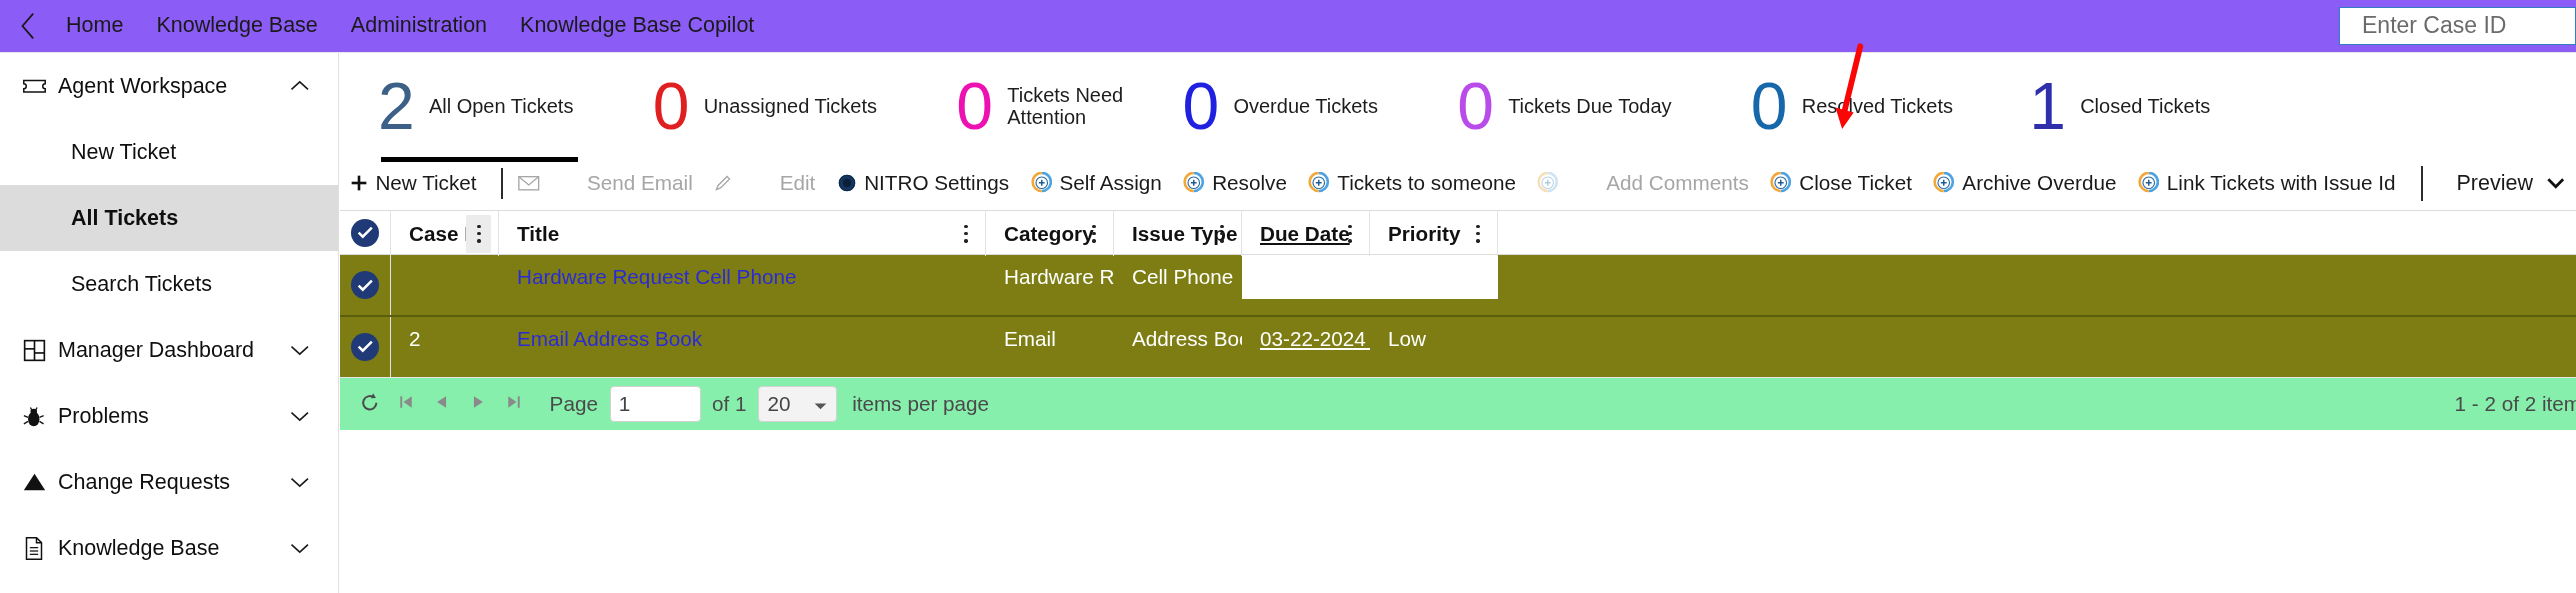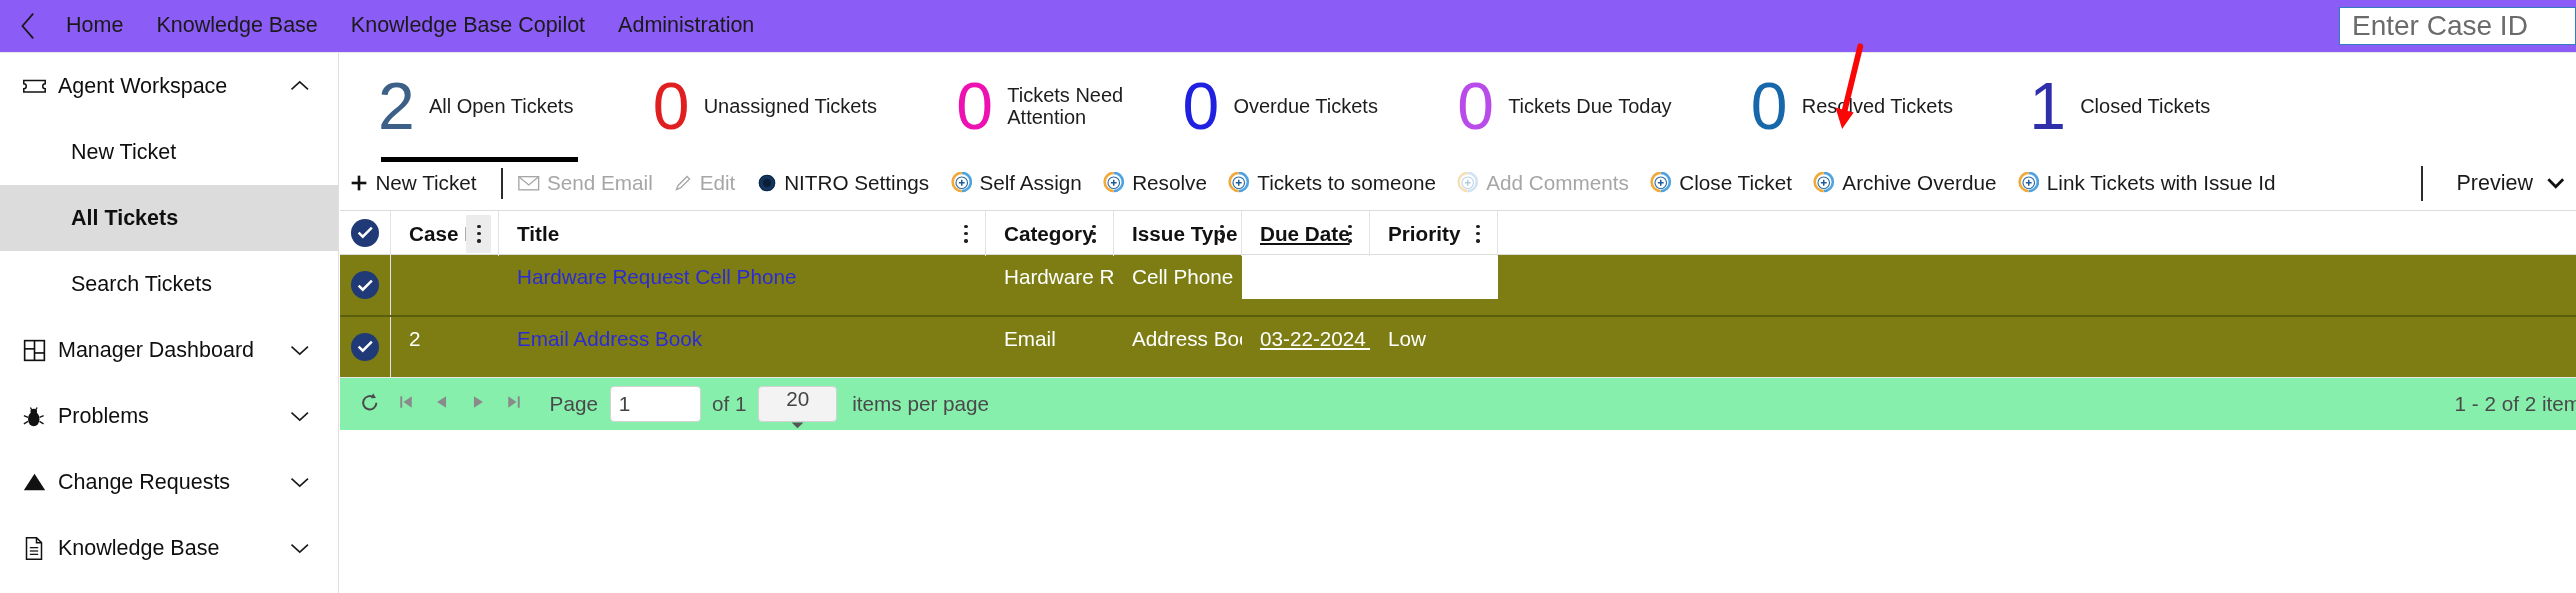--- a/index.html
+++ b/index.html
@@ -26,22 +26,22 @@
   .nav-link {
     font-size: 21.5px; color: #1a1a1a; padding: 0 16.5px; line-height: 53px;
     white-space: nowrap; cursor: pointer;
   }
   #caseid-wrap {
     position: absolute; right: 0px; top: 6.6px;
   }
   #caseid-input {
     width: 237px; height: 38px;
     border: 1.7px solid #2f7fc1; background: #ffffff;
-    font-size: 28px; font-family: "Liberation Sans", sans-serif;
-    color: #333; padding: 0 12px; outline: none;
+    font-size: 23px; font-family: "Liberation Sans", sans-serif;
+    color: #333; padding: 0 22px; outline: none;
   }
   #caseid-input::placeholder { color: #6b6b6b; }
 
   
   #sidebar {
     position: absolute; left: 0; top: 53px; width: 339px; height: 541px;
     background: #ffffff; border-right: 0.8px solid #e0e0e0;
   }
   .side-group {
     height: 66px; display: flex; align-items: center; position: relative; cursor: pointer;
@@ -88,21 +88,21 @@
 
   
   #toolbar {
     position: relative; height: 48px; display: flex; align-items: center;
     padding-left: 10px; border-top: 0;
   }
   .tb-item {
     display: flex; align-items: center; font-size: 20.7px; color: #1a1a1a;
     margin-right: 21.5px; white-space: nowrap; cursor: pointer;
   }
-  .tb-item.disabled { color: #a6a6a6; cursor: default; }
+  .tb-item.disabled { color: #a6a6a6; cursor: default; gap: 40px; }
   .tb-sep { width: 1.7px; height: 31px; background: #2b2b2b; margin: 0 15px 0 3.3px; }
   .tb-ico { margin-right: 7.4px; display: flex; align-items: center; }
   #preview-btn {
     position: absolute; right: 10px; top: 0; height: 48px;
     display: flex; align-items: center; font-size: 21.5px; color: #1a1a1a; cursor: pointer;
   }
   #preview-sep { position: absolute; right: 153px; top: 6.6px; width: 1.7px; height: 35px; background: #2b2b2b; }
 
   
   #grid { position: relative; margin-top: 3.3px; }
@@ -159,43 +159,43 @@
   .pg-label { font-size: 20.7px; color: #4a4a4a; margin: 0 11.6px 0 18px; }
   #page-input {
     width: 91px; height: 36px; border: 0.8px solid #d2d2d2; border-radius: 4.1px;
     background: #fff; font-size: 20.7px; color: #444; padding: 0 8.3px;
     font-family: "Liberation Sans", sans-serif; outline: none;
   }
   .pg-of { font-size: 20.7px; color: #4a4a4a; margin: 0 11.6px; }
   #perpage-sel {
     width: 79px; height: 36px; border: 0.8px solid #d2d2d2; border-radius: 4.1px;
     background: #f3f3f3; display: flex; align-items: center; justify-content: space-between;
-    padding: 0 8.3px; font-size: 20.7px; color: #444; cursor: pointer; flex-direction: column;
+    padding: 0 8.3px; font-size: 20.7px; color: #444; cursor: pointer;
   }
   .pg-suffix { font-size: 20.7px; color: #4a4a4a; margin-left: 15px; }
   #pg-count { position: absolute; right: -5px; top: 50%; transform: translateY(-50%); font-size: 20.7px; color: #4a4a4a; white-space: nowrap; }
 
   
   #annot-arrow { position: absolute; left: 1832px; top: 43px; pointer-events: none; z-index: 50; }
 </style>
 </head>
 <body>
 
 <div id="topnav">
   <div class="back-btn">
     <span>
       <svg width="16.5" height="28" viewBox="0 0 20 34">
           <polyline points="16,2 3,17 16,32" fill="none" stroke="#1a1a1a" stroke-width="2.2"></polyline>
         </svg>
     </span>
   </div>
   <div class="nav-link">Home</div>
   <div class="nav-link">Knowledge Base</div>
+  <div class="nav-link">Administration</div>
   <div class="nav-link">Knowledge Base Copilot</div>
-  <div class="nav-link">Administration</div>
   <div id="caseid-wrap">
     <input id="caseid-input" type="text" placeholder="Enter Case ID" style="">
   </div>
 </div>
 
 <div id="sidebar">
 
   <div class="side-group">
     <span class="side-ico">
       <svg width="25" height="16.5" viewBox="0 0 30 20">

